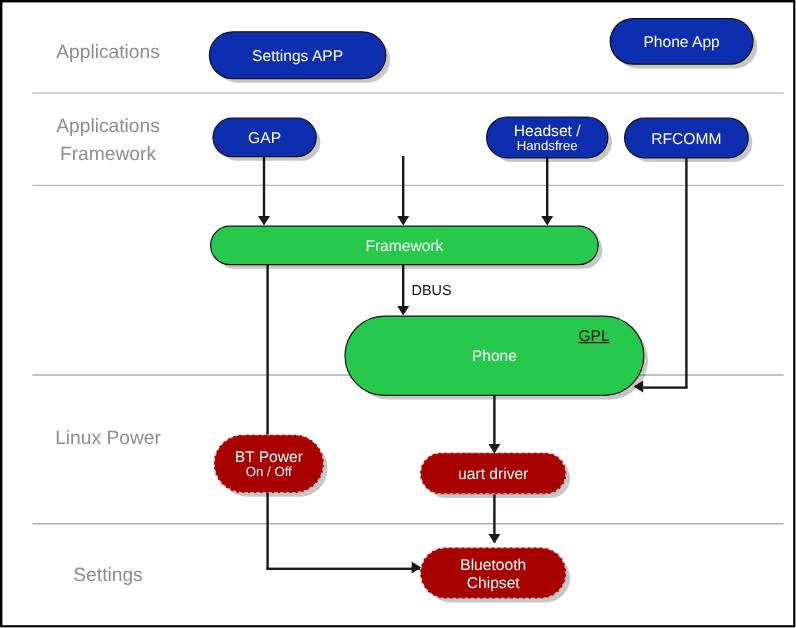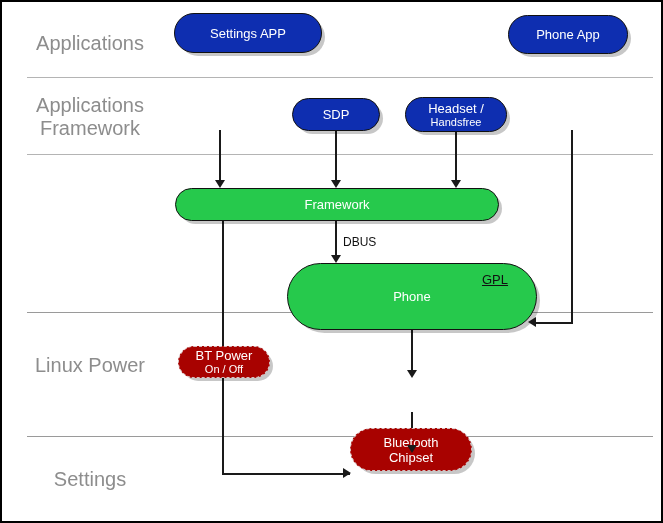--- a/index.html
+++ b/index.html
@@ -11,21 +11,21 @@
     background:#ffffff;
     border:2px solid #000000;
     box-sizing:border-box;
     overflow:hidden;
   }
 
   
   .layer-label{
     position:absolute;
     color:#8d8d8d;
-    font-size:20px;
+    font-size:16px;
     line-height:23px;
     text-align:center;
     white-space:pre-line;
     letter-spacing:0px;
   }
 
   
   .divider{
     position:absolute;
     height:0;
@@ -142,52 +142,58 @@
   <div class="vline" style="left:409px;top:328px;height:45px;"></div>
   <div class="arrow-down" style="left:405px;top:368px;"></div>
 
   <div class="vline" style="left:409px;top:410px;height:40px;"></div>
   <div class="arrow-down" style="left:405px;top:443px;"></div>
 
   <div class="vline" style="left:220px;top:218px;height:254px;"></div>
   <div class="hline" style="left:220px;top:471px;width:128px;"></div>
   <div class="arrow-right" style="left:341px;top:466px;"></div>
 
-  <div class="node blue" style="left:172px;top:11px;width:148px;height:40px;">
+  <div class="node blue" style="left:172px;top:24px;width:148px;height:40px;">
     <span class="l1">Settings APP</span>
   </div>
 
   <div class="node blue" style="left:506px;top:13px;width:120px;height:39px;">
     <span class="l1">Phone App</span>
   </div>
 
+  <div class="node blue" style="left:175px;top:96px;width:87px;height:33px;">
+    <span class="l1">GAP</span>
+  </div>
 
-  <div class="node blue" style="left:290px;top:96px;width:88px;height:33px;">
-    <span class="l1">SDP</span>
-  </div>
 
   <div class="node blue" style="left:403px;top:95px;width:102px;height:35px;">
     <span class="l1">Headset /</span>
     <span class="l2">Handsfree</span>
   </div>
 
+  <div class="node blue" style="left:518px;top:96px;width:104px;height:34px;">
+    <span class="l1">RFCOMM</span>
+  </div>
 
   <div class="node green" style="left:173px;top:186px;width:324px;height:33px;">
     <span class="l1">Framework</span>
   </div>
 
   <div class="node green" style="left:285px;top:261px;width:250px;height:67px;">
     <span class="l1">Phone</span>
   </div>
   <div class="gpl-tag" style="left:480px;top:270px;text-decoration:underline;">GPL</div>
 
-  <div class="node red" style="left:176px;top:344px;width:92px;height:32px;">
+  <div class="node red" style="left:176px;top:360px;width:92px;height:49px;">
     <span class="l1">BT Power</span>
     <span class="l2">On / Off</span>
   </div>
 
+  <div class="node red" style="left:348px;top:375px;width:122px;height:35px;">
+    <span class="l1">uart driver</span>
+  </div>
 
-  <div class="node red" style="left:348px;top:426px;width:122px;height:43px;text-align:right;">
+  <div class="node red" style="left:348px;top:454px;width:122px;height:43px;text-align:right;">
     <span class="l1">Bluetooth</span>
     <span class="l1">Chipset</span>
   </div>
 
 </div>
 
 </body></html>

